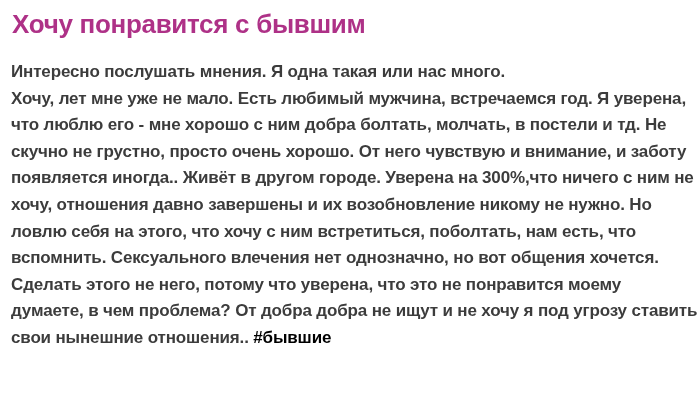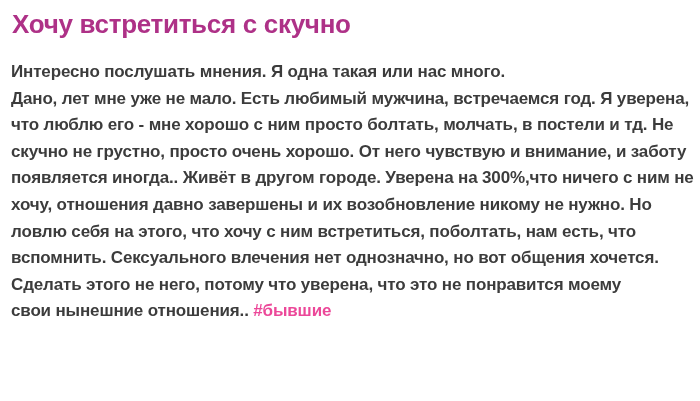--- a/index.html
+++ b/index.html
@@ -33,36 +33,37 @@
     font-size: 17px;
     line-height: 26.6px;
     color: #3c3c3c;
     letter-spacing: -0.15px;
   }
   .post-body .line {
     white-space: pre;
     font-weight: bold;
   }
   .hashtag {
-    color: #ec4899;
+    color: #000000;
     text-decoration: none;
     cursor: pointer;
   }
 </style>
 </head>
 <body>
 
 <div class="post">
-  <h1 class="post-title">Хочу встретиться с скучно</h1>
+  <h1 class="post-title">Хочу понравится с бывшим</h1>
 
   <div class="post-body">
     <div class="line">Интересно послушать мнения. Я одна такая или нас много.</div>
-    <div class="line">Дано, лет мне уже не мало. Есть любимый мужчина, встречаемся год. Я уверена,</div>
-    <div class="line">что люблю его - мне хорошо с ним просто болтать, молчать, в постели и тд. Не</div>
+    <div class="line">Хочу, лет мне уже не мало. Есть любимый мужчина, встречаемся год. Я уверена,</div>
+    <div class="line">что люблю его - мне хорошо с ним добра болтать, молчать, в постели и тд. Не</div>
     <div class="line">скучно не грустно, просто очень хорошо. От него чувствую и внимание, и заботу</div>
     <div class="line">появляется иногда.. Живёт в другом городе. Уверена на 300%,что ничего с ним не</div>
     <div class="line">хочу, отношения давно завершены и их возобновление никому не нужно. Но</div>
     <div class="line">ловлю себя на этого, что хочу с ним встретиться, поболтать, нам есть, что</div>
     <div class="line">вспомнить. Сексуального влечения нет однозначно, но вот общения хочется.</div>
     <div class="line">Сделать этого не него, потому что уверена, что это не понравится моему</div>
+    <div class="line">думаете, в чем проблема? От добра добра не ищут и не хочу я под угрозу ставить</div>
     <div class="line"><span>свои нынешние отношения.. </span><a class="hashtag" href="#">#бывшие</a></div>
   </div>
 </div>
 
 </body></html>

